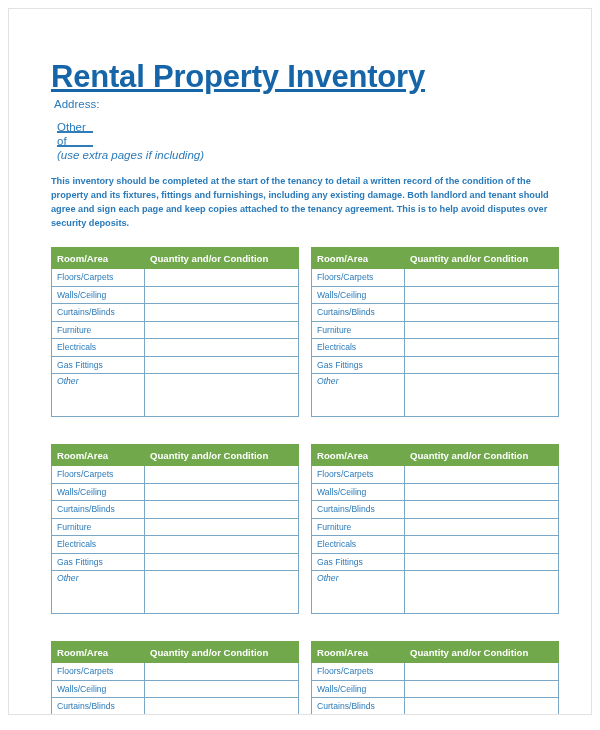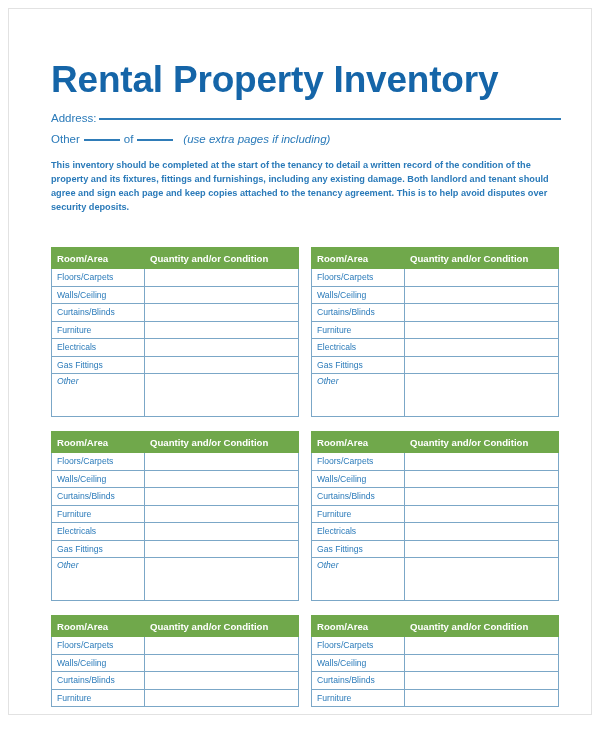--- a/index.html
+++ b/index.html
@@ -28,36 +28,38 @@
 
   .page-inner {
     position: absolute;
     left: 36px;
     top: 52px;
     width: 516px;
   }
 
   
   .doc-title {
-    font-size: 37px;
+    font-size: 31px;
     font-weight: bold;
     color: #1565a8;
     letter-spacing: -0.2px;
     line-height: 1.05;
-    margin: 0 0 12px 6px;
+    margin: 0 0 4px 6px;
+    text-decoration: underline;
   }
 
   
   .field-line {
     display: flex;
     align-items: baseline;
     color: #2a7ab9;
     font-size: 11.5px;
     margin: 0 0 9px 6px;
     white-space: nowrap;
+    flex-direction: column;
   }
   .field-label { flex: 0 0 auto; }
   .rule-long {
     flex: 1 1 auto;
     height: 0;
     border-bottom: 2.2px solid #2f7cb8;
     margin-left: 3px;
     position: relative;
     top: -2px;
   }
@@ -89,21 +91,21 @@
   
   .table-grid {
     position: absolute;
     left: 42px;
     top: 238px;
     width: 508px;
   }
   .table-row-group {
     display: flex;
     justify-content: space-between;
-    margin-bottom: 14px;
+    margin-bottom: 27px;
   }
   .inv-table {
     width: 248px;
     border-collapse: collapse;
     table-layout: fixed;
     border: 1px solid #4a89b8;
   }
   .inv-table th,
   .inv-table td {
     border: 1px solid #7ba7c7;

